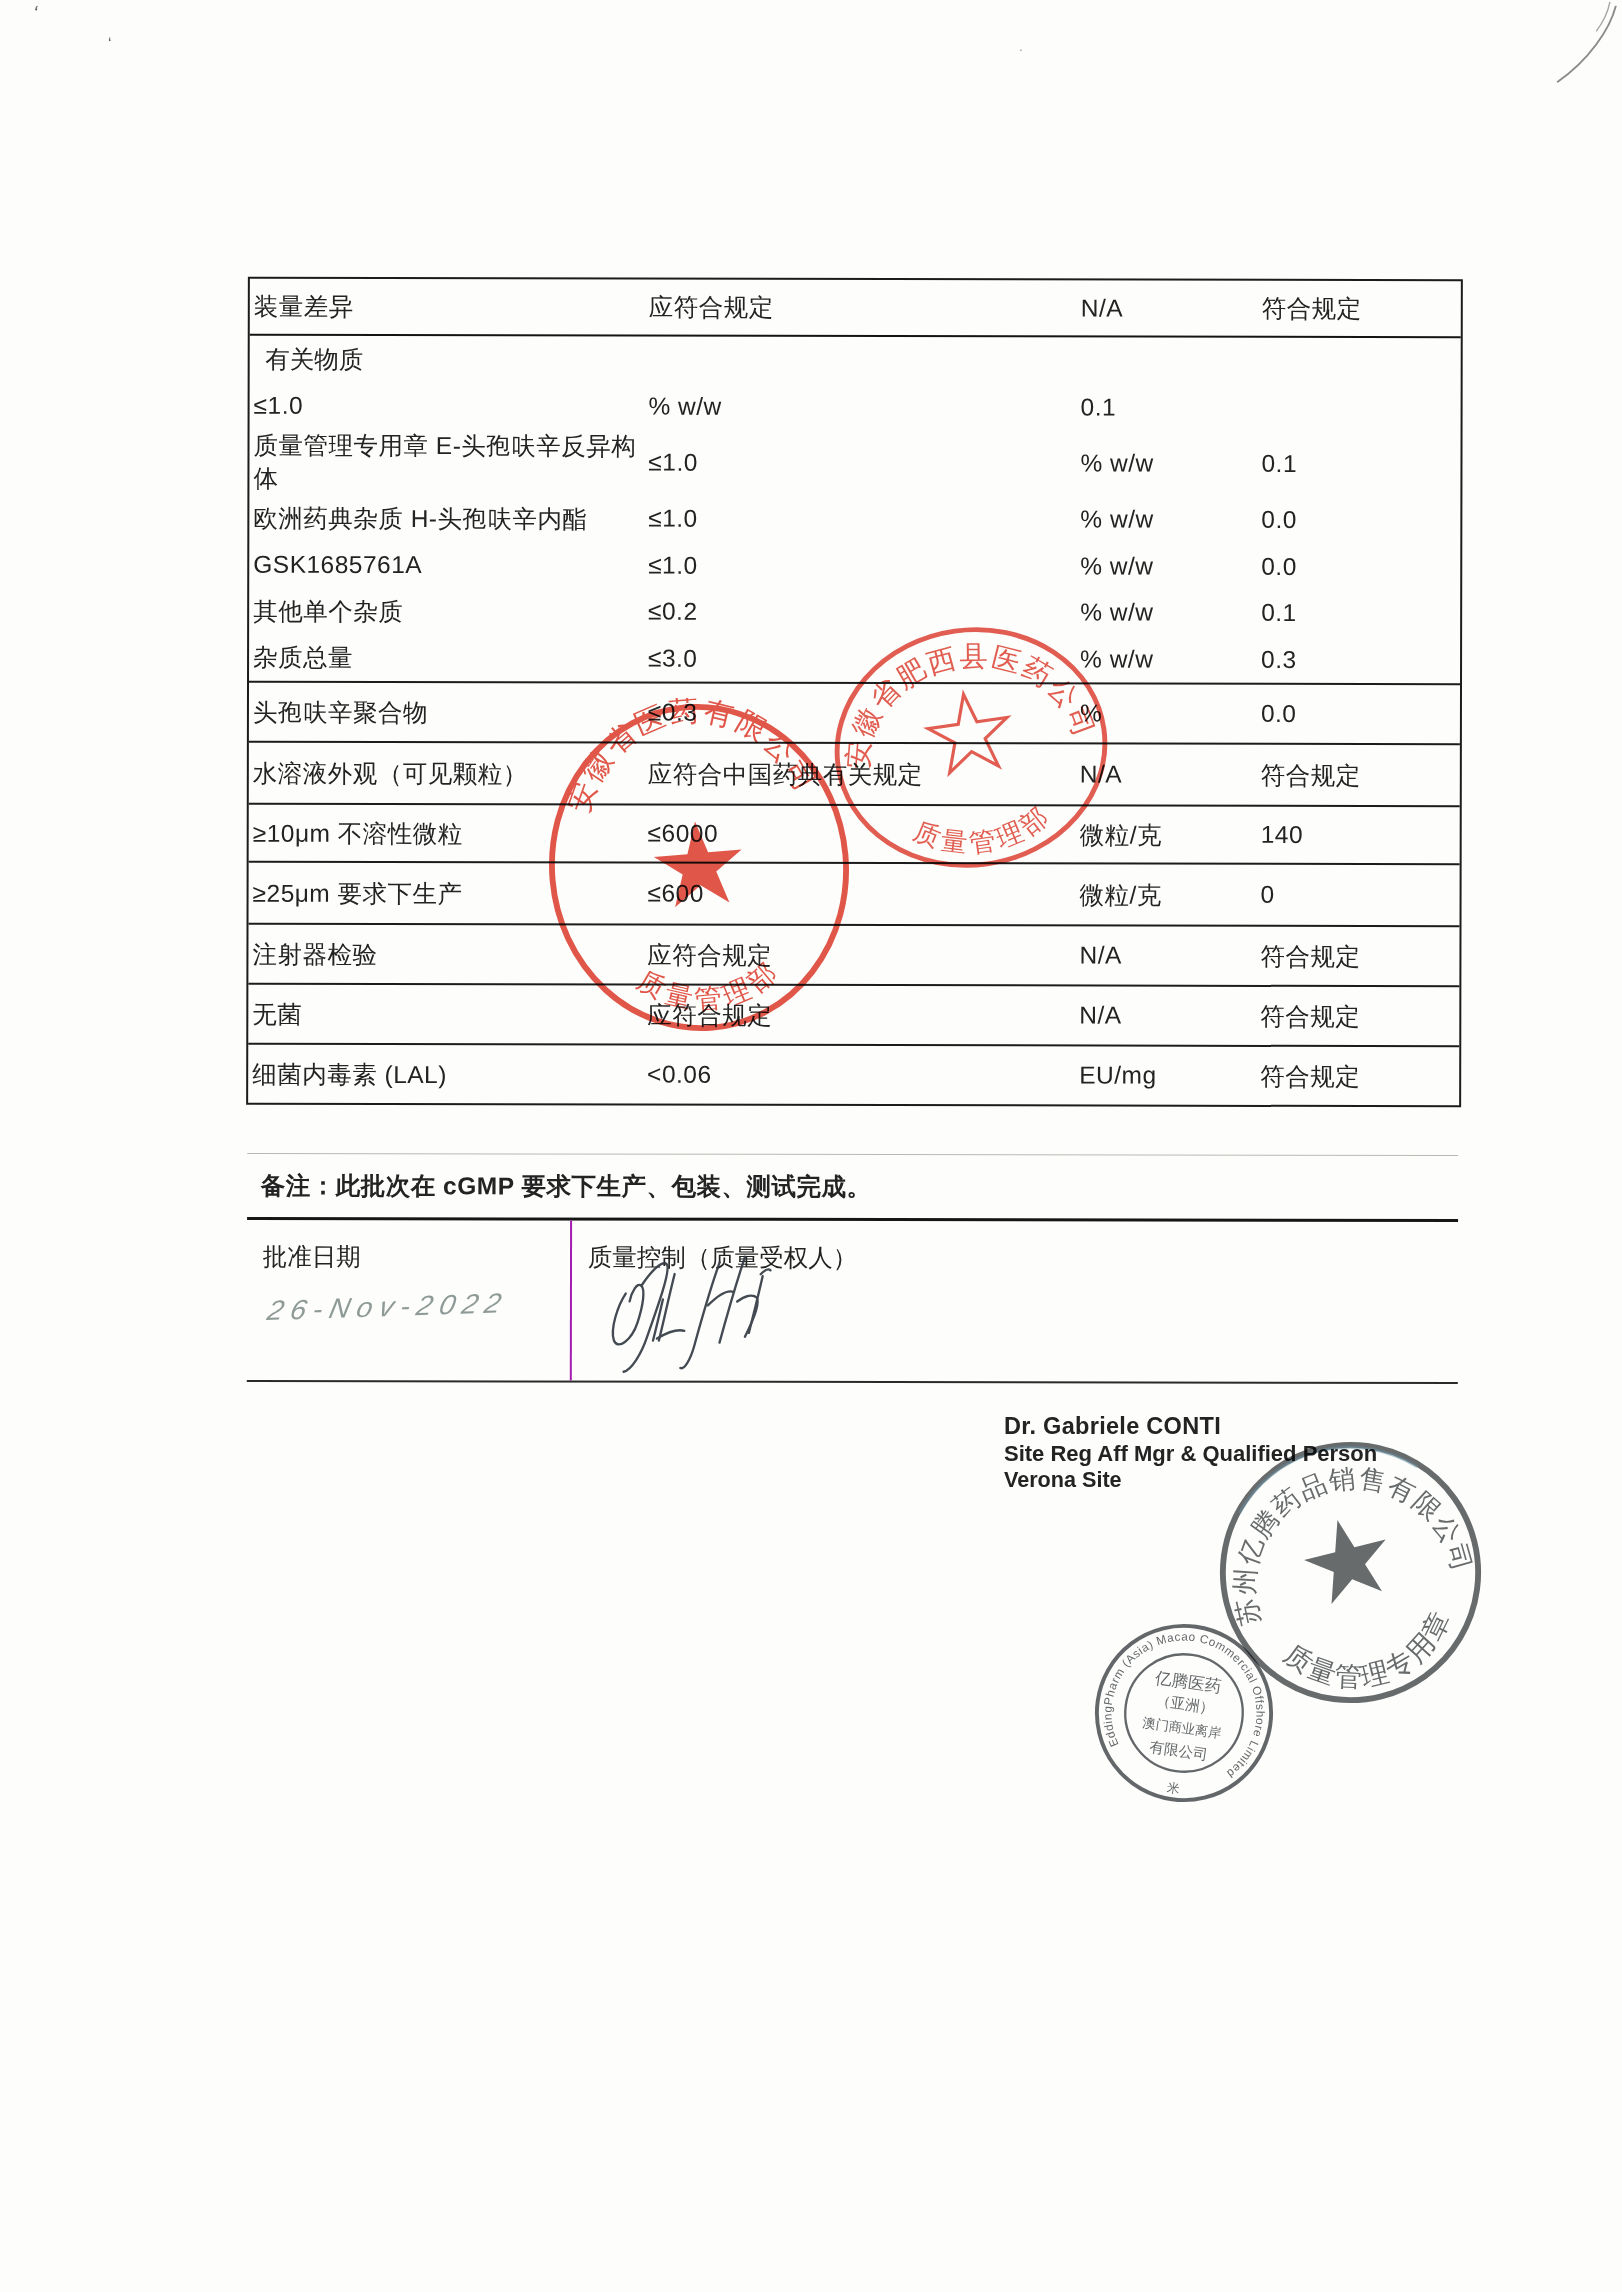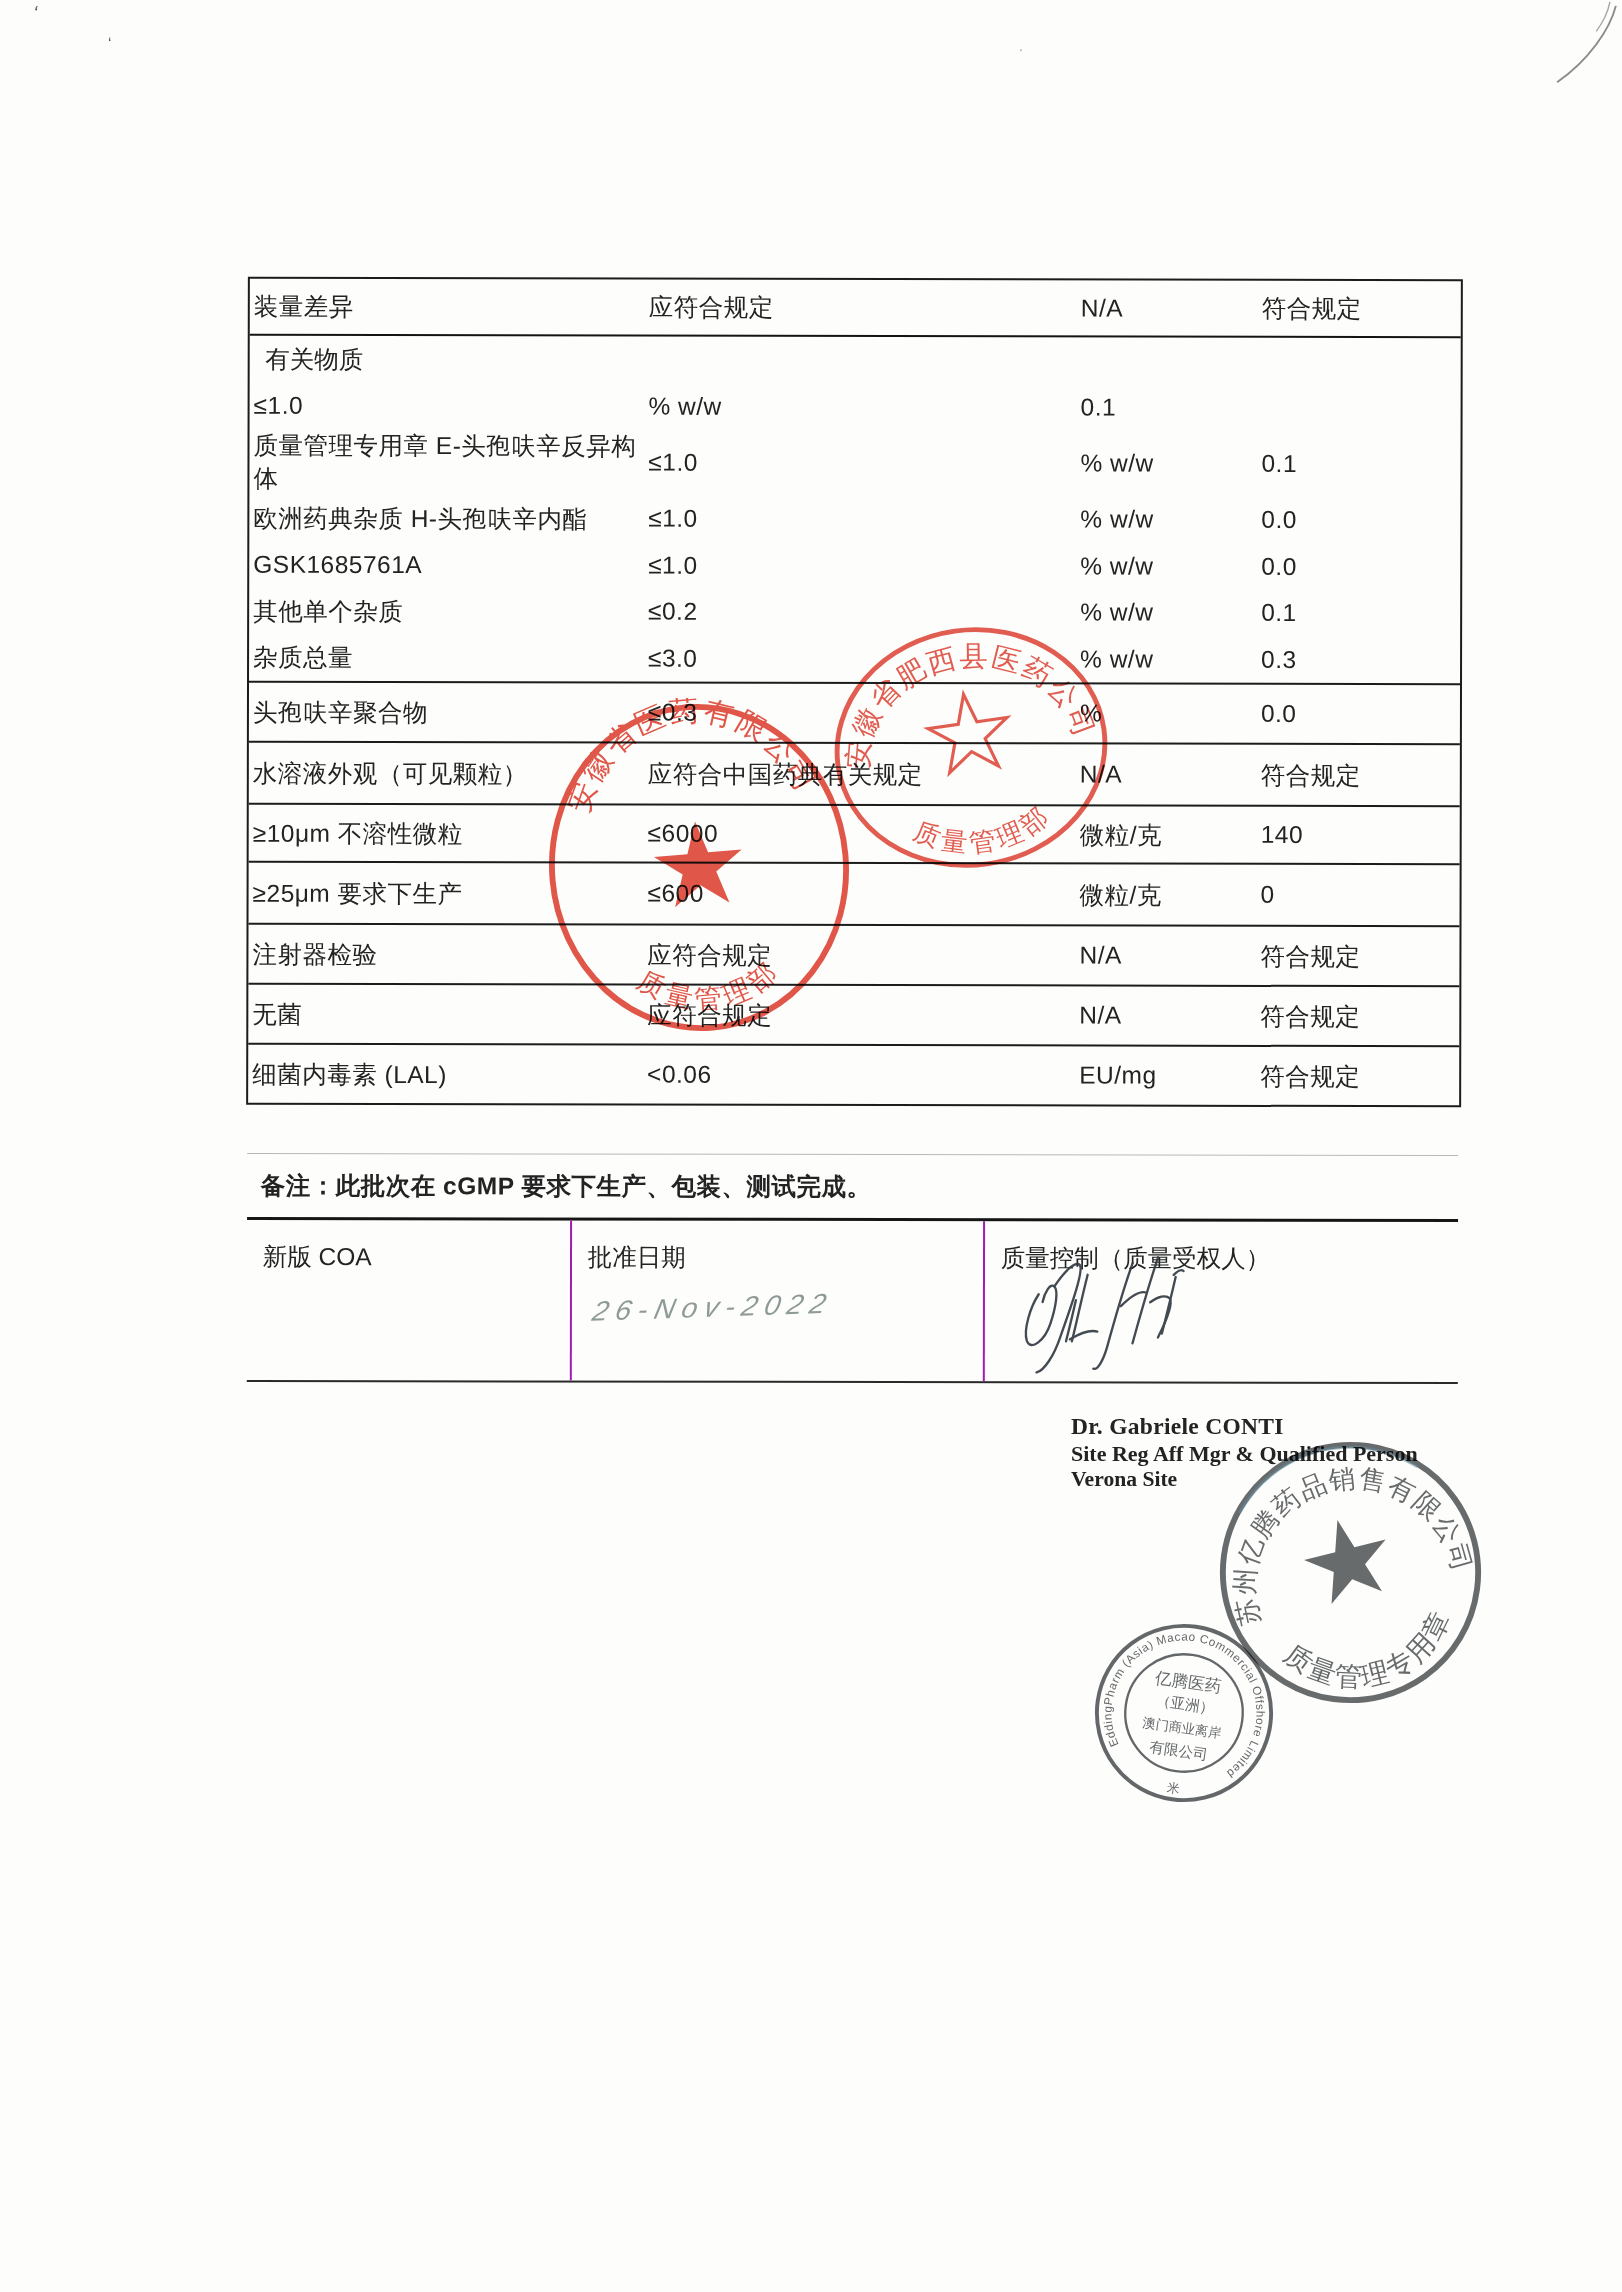--- a/index.html
+++ b/index.html
@@ -40,21 +40,21 @@
   .approval-cell{padding:19.6px 0 0 15.7px;font-size:24.5px;position:relative;}
   .approval-cell + .approval-cell{border-left:2px solid #a21caf;}
   .handwriting-date{
     position:absolute;left:21.6px;top:71px;
     font-style:italic;font-size:28px;letter-spacing:6.9px;
     color:rgba(72,94,88,0.62);transform:skewX(-14deg) rotate(-2deg);
     white-space:nowrap;
   }
   .sig-svg{position:absolute;left:25.5px;top:25.5px;}
   
-  .signoff{position:absolute;left:1071px;top:1413px;line-height:1.18;font-family:Liberation Serif, serif;}
+  .signoff{position:absolute;left:1004px;top:1413px;line-height:1.18;}
   .signoff .nm{font-size:23.5px;font-weight:700;letter-spacing:0.3px;}
   .signoff .tt{font-size:22px;font-weight:600;}
   .signoff .st{font-size:21.6px;font-weight:600;}
   
   .stamp{position:absolute;mix-blend-mode:multiply;pointer-events:none;}
   
   .speck{position:absolute;color:#5a5a5a;font-size:19.6px;}
 </style>
 </head>
 <body>
@@ -160,23 +160,20 @@
       <div>EU/mg</div>
       <div>符合规定</div>
     </div>
   </div>
 
   <div class="remark-table">
     <div class="remark-row">
       <span>备注：此批次在 cGMP 要求下生产、包装、测试完成。</span>
     </div>
     <div class="approval-row">
-      <div class="approval-cell">
-        <span>新版 COA</span>
-      </div>
       <div class="approval-cell">
         <span>批准日期</span>
         <span class="handwriting-date">26-Nov-2022</span>
       </div>
       <div class="approval-cell">
         <span>质量控制（质量受权人）</span>
         <svg class="sig-svg" width="255" height="132" viewBox="0 0 260 135">
           <g stroke="#333b44" stroke-width="2.4" fill="none" stroke-linecap="round" opacity="0.92">
             <path d="M28,48 C20,60 12,84 16,96 C20,106 34,96 40,78 C46,60 48,44 44,40 C40,36 34,46 32,56"></path>
             <path d="M44,40 C56,22 66,14 70,18 C74,24 62,58 50,92 C44,110 34,126 26,128"></path>

